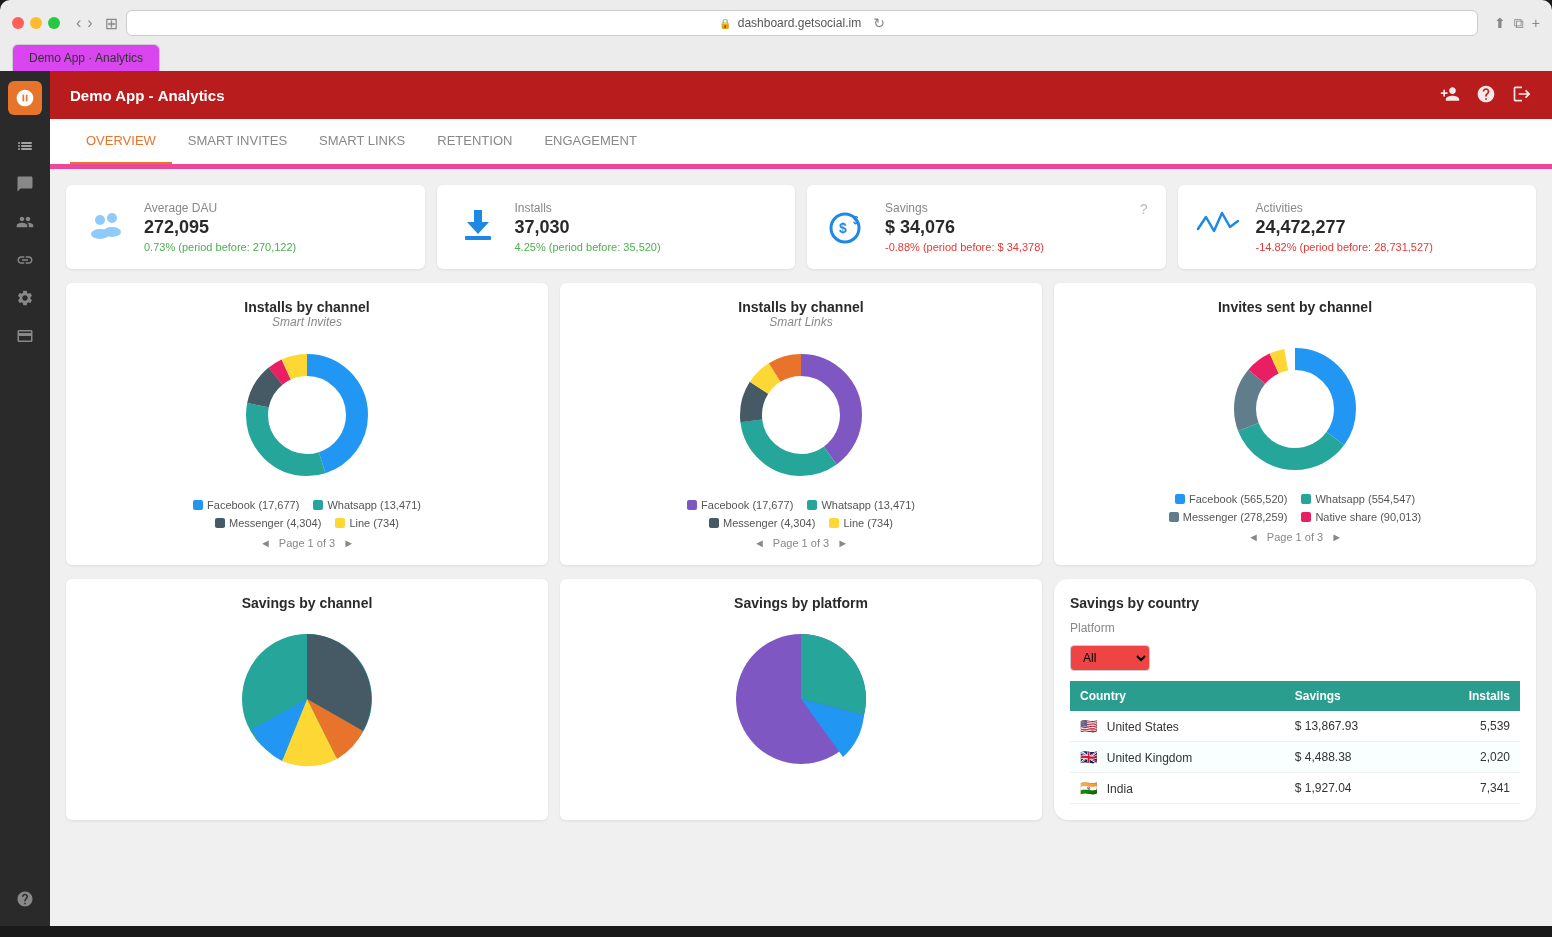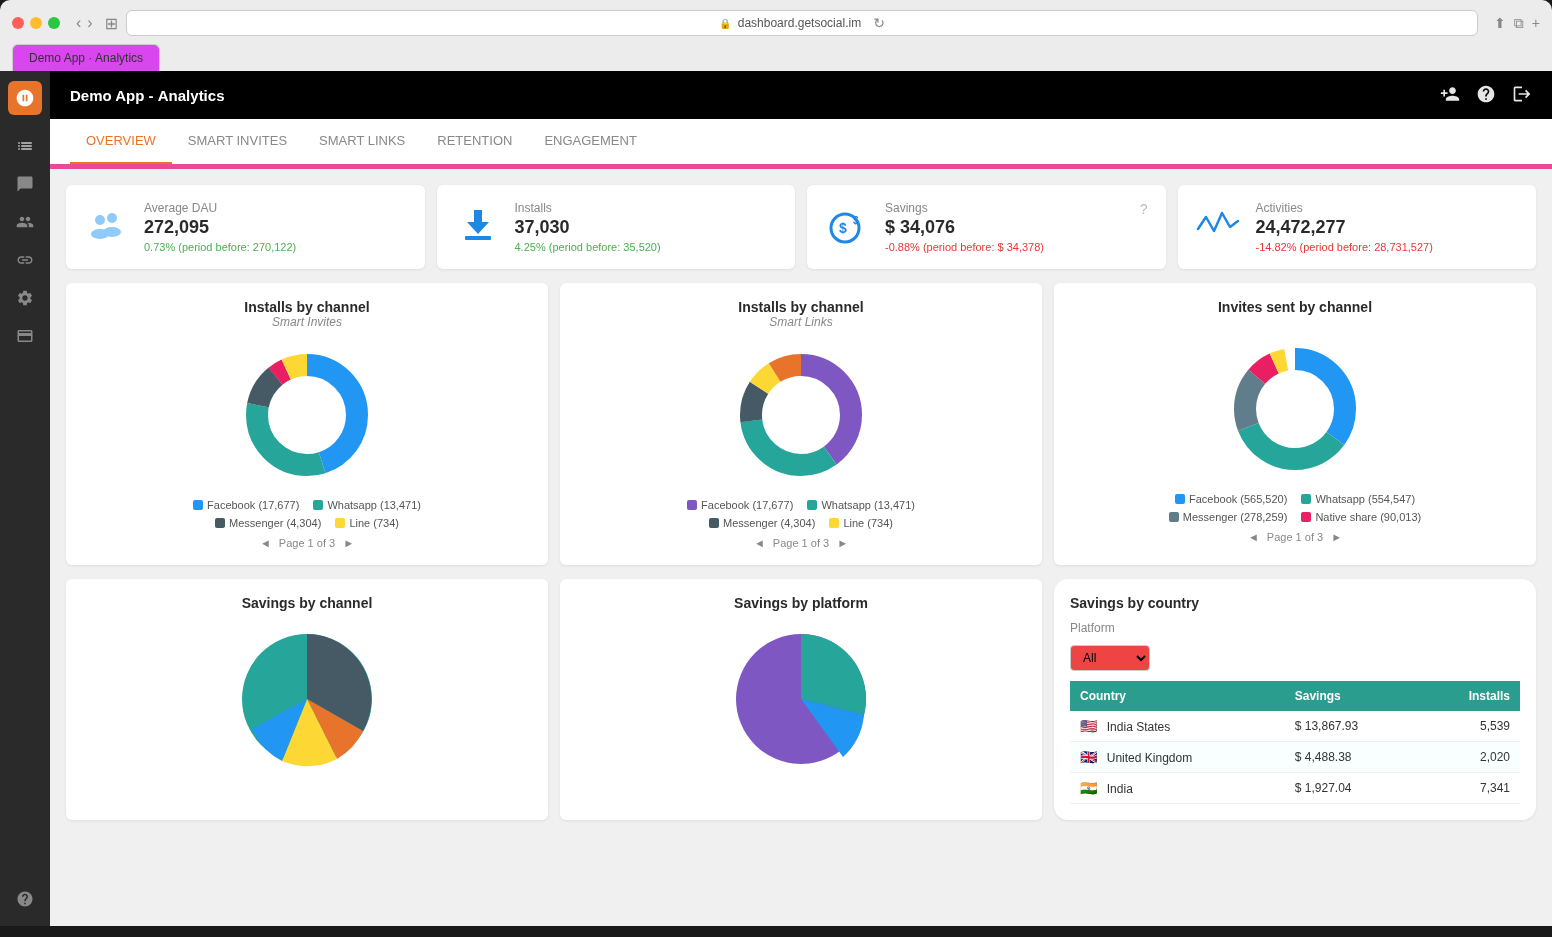--- a/index.html
+++ b/index.html
@@ -31,21 +31,21 @@
     .sidebar-logo svg { width: 20px; height: 20px; fill: white; }
     .sidebar-icon { width: 34px; height: 34px; display: flex; align-items: center; justify-content: center; border-radius: 4px; cursor: pointer; color: #888; }
     .sidebar-icon.active { color: #ccc; }
     .sidebar-icon svg { width: 18px; height: 18px; }
     .sidebar-bottom { margin-top: auto; }
 
     
     .main-content { flex: 1; display: flex; flex-direction: column; overflow: hidden; }
 
     
-    .top-header { background: #000000; display: flex; align-items: center; padding: 0 20px; height: 48px; text-align: right; }
+    .top-header { background: #b91c1c; display: flex; align-items: center; padding: 0 20px; height: 48px; text-align: right; }
     .app-name { color: white; font-size: 15px; }
     .app-name span { font-weight: 600; }
     .header-actions { margin-left: auto; display: flex; gap: 16px; align-items: center; }
     .header-icon { color: white; opacity: 0.9; cursor: pointer; }
     .header-icon svg { width: 20px; height: 20px; fill: white; }
 
     
     .nav-tabs { background: white; display: flex; border-bottom: 5px solid #ec4899; padding: 0 20px; }
     .nav-tab { padding: 14px 16px; font-size: 13px; color: #888; cursor: pointer; border-bottom: 2px solid transparent; white-space: nowrap; }
     .nav-tab.active { color: #e8732a; border-bottom-color: #e8732a; font-weight: 500; }
@@ -463,21 +463,21 @@
               <tr>
                 <th>Country</th>
                 <th>Savings</th>
                 <th>Installs</th>
               </tr>
             </thead>
             <tbody>
               <tr>
                 <td>
                   <span class="flag">🇺🇸</span>
-                  <span class="country-name">India States</span>
+                  <span class="country-name">United States</span>
                 </td>
                 <td class="savings-val">$ 13,867.93</td>
                 <td class="installs-val">5,539</td>
               </tr>
               <tr>
                 <td>
                   <span class="flag">🇬🇧</span>
                   <span class="country-name">United Kingdom</span>
                 </td>
                 <td class="savings-val">$ 4,488.38</td>

